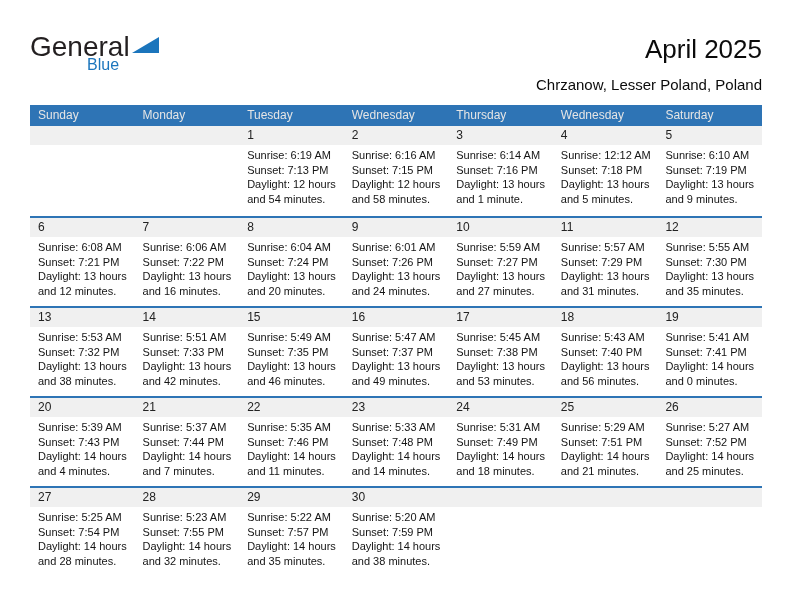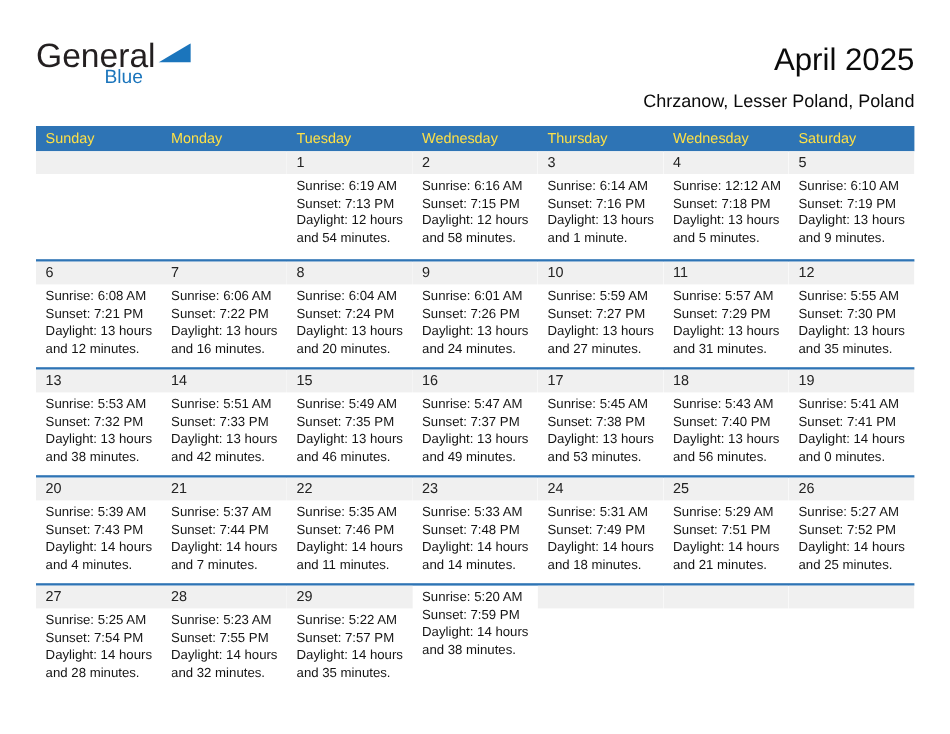--- a/index.html
+++ b/index.html
@@ -31,21 +31,21 @@
   .titles{position:absolute;right:0;top:0;text-align:right;width:500px;}
   .month-title{font-size:26px;color:#0b0b0b;font-weight:400;line-height:30px;}
   .location-subtitle{font-size:15px;color:#0b0b0b;margin-top:12px;line-height:18px;}
 
   .calendar{position:absolute;left:30px;top:105px;width:732px;}
   .cal-head{
     display:grid;grid-template-columns:repeat(7,1fr);
     background:var(--header-bg);height:21px;
   }
   .cal-head .dayname{
-    color:#fde047;font-size:12px;line-height:21px;padding-left:8px;
+    color:#e5e5e5;font-size:12px;line-height:21px;padding-left:8px;
     overflow:hidden;white-space:nowrap;
   }
   .week{
     display:grid;grid-template-columns:repeat(7,1fr);
     border-top:2px solid var(--row-line);
     height:90px;
   }
   .week:first-child{border-top:none;}
   .cell{overflow:hidden;}
   .cell .num{
@@ -360,20 +360,21 @@
         <div class="cell">
           <span class="num">29</span>
           <div class="body">
             <div>Sunrise: 5:22 AM</div>
             <div>Sunset: 7:57 PM</div>
             <div>Daylight: 14 hours</div>
             <div>and 35 minutes.</div>
           </div>
         </div>
         <div class="cell">
+          <span class="num">30</span>
           <div class="body">
             <div>Sunrise: 5:20 AM</div>
             <div>Sunset: 7:59 PM</div>
             <div>Daylight: 14 hours</div>
             <div>and 38 minutes.</div>
           </div>
         </div>
         <div class="cell">
           <span class="num"></span>
         </div>

